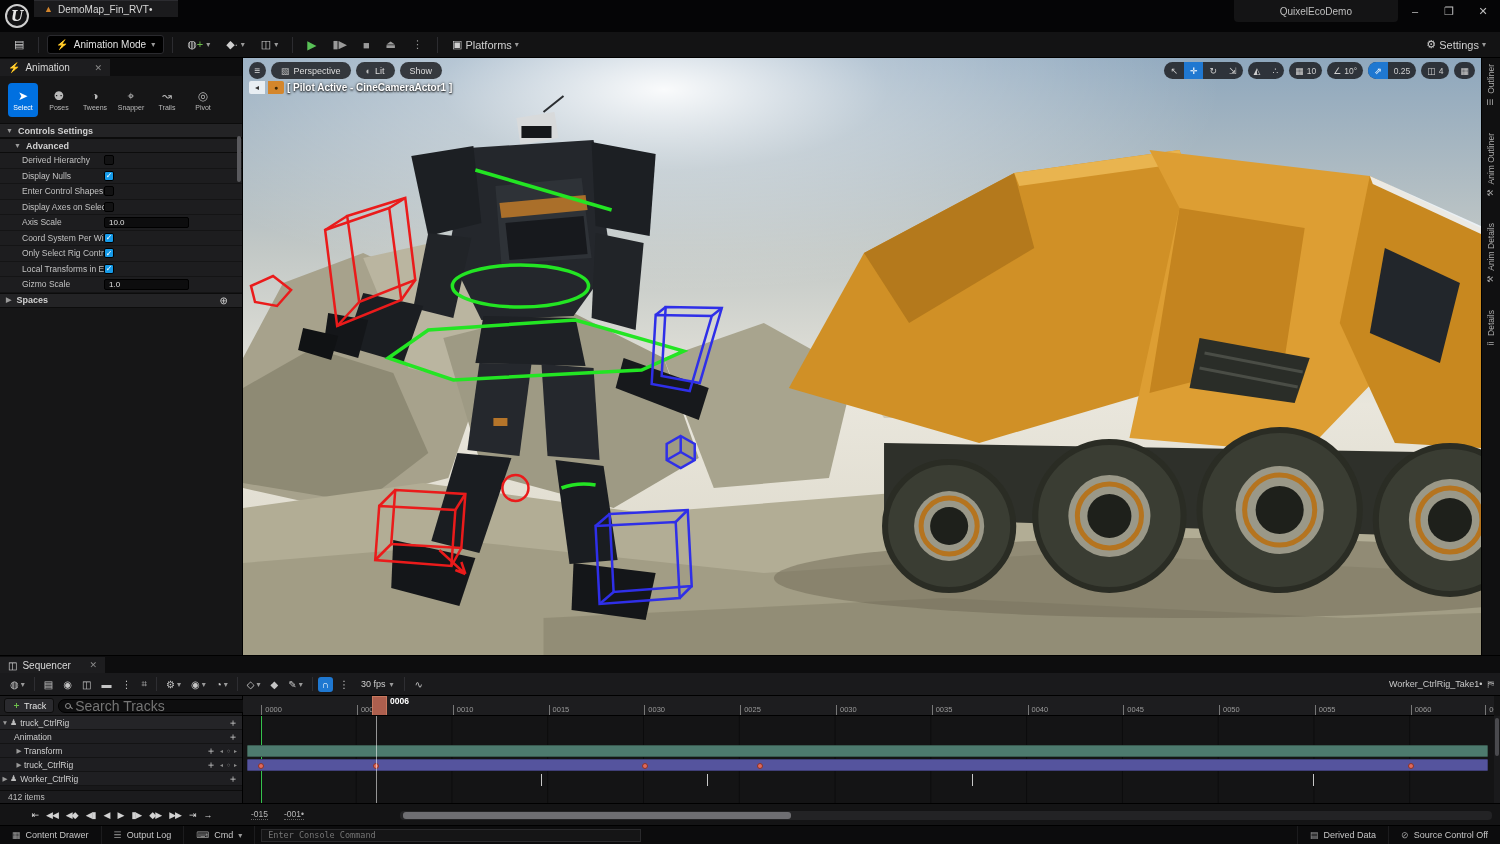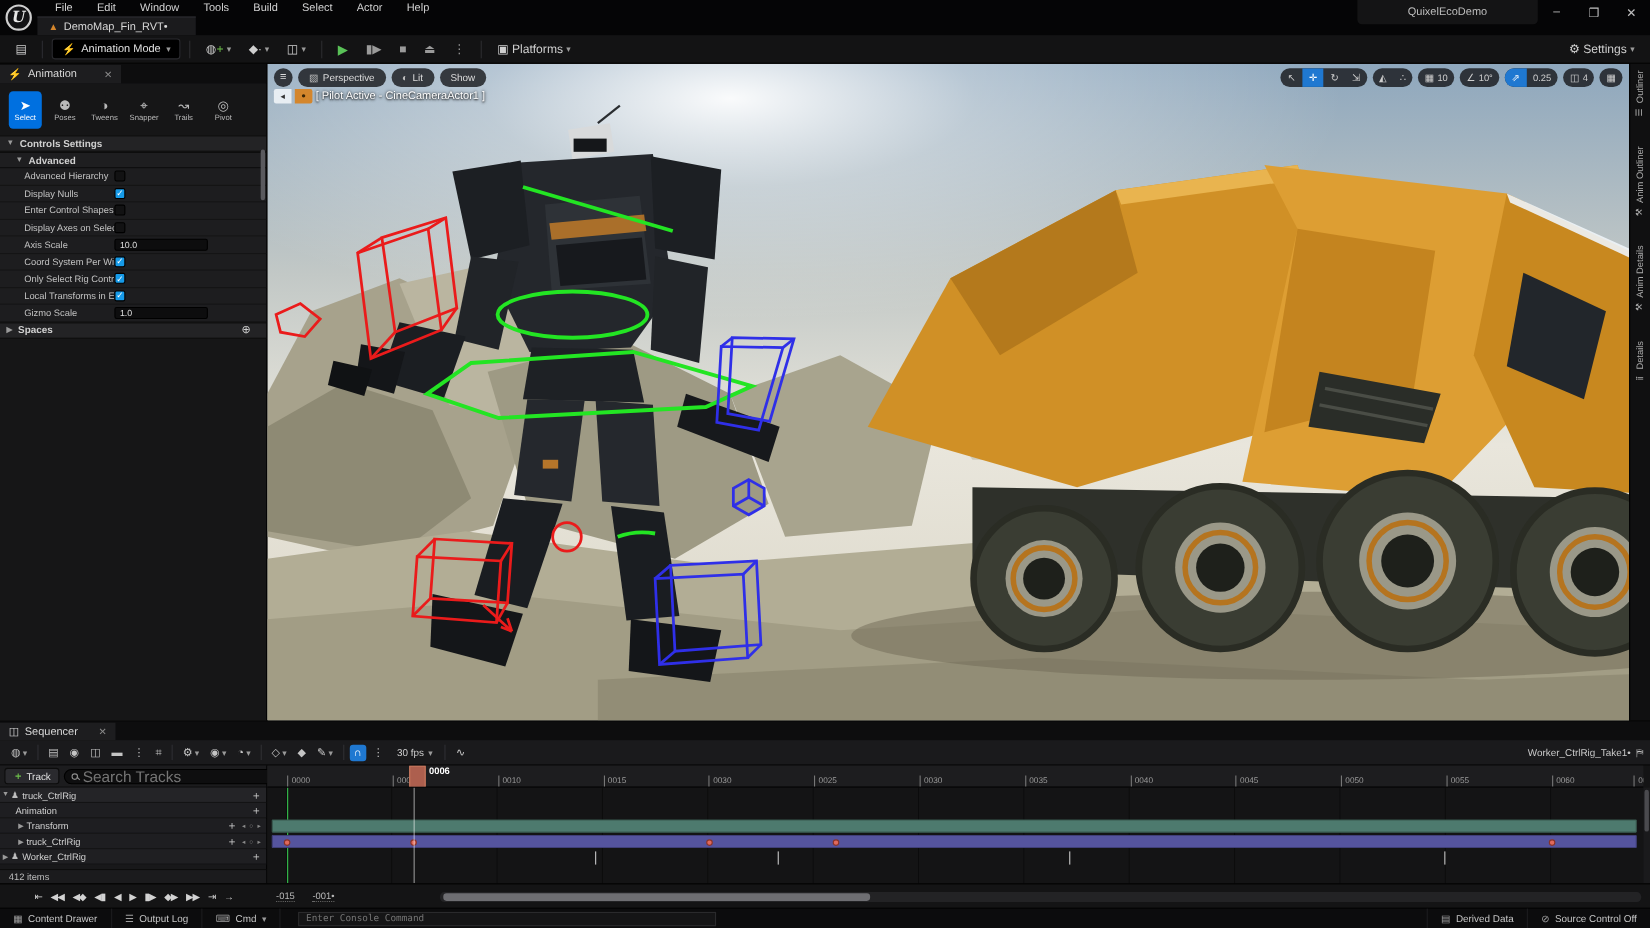--- a/index.html
+++ b/index.html
@@ -84,21 +84,21 @@
   .vp-pill { background:rgba(18,18,20,0.78); border-radius:10px; height:17px; display:flex;
              align-items:center; gap:4px; padding:0 10px; font-size:9px; color:#dcdcdc; }
   .vp-pill .picon { font-size:9px; color:#bdbdbd; }
   .vp-burger { width:17px; height:17px; border-radius:50%; background:rgba(18,18,20,0.78);
                display:flex; align-items:center; justify-content:center; color:#ddd; font-size:10px; }
   .pilot-row { position:absolute; top:23px; left:6px; display:flex; align-items:center; gap:3px; }
   .pilot-back { width:16px; height:13px; background:#e8eef3; border-radius:2px 0 0 2px;
                 display:flex; align-items:center; justify-content:center; font-size:8px; color:#333; }
   .pilot-cam { width:16px; height:13px; background:#d4862c; border-radius:0 2px 2px 0;
                display:flex; align-items:center; justify-content:center; font-size:7px; color:#3a2506; }
-  .pilot-label { font-size:10px; font-weight:normal; color:#fff;
+  .pilot-label { font-size:10px; font-weight:bold; color:#fff;
                  text-shadow:0 1px 2px rgba(0,0,0,0.9), 0 0 3px rgba(0,0,0,0.7); }
   .vp-topright { position:absolute; top:4px; right:6px; display:flex; gap:5px; align-items:center; }
   .vp-group { background:rgba(18,18,20,0.78); border-radius:9px; height:17px; display:flex;
               align-items:center; overflow:hidden; }
   .vp-btn { height:17px; display:flex; align-items:center; justify-content:center; gap:3px;
             padding:0 6px; font-size:9px; color:#cfcfcf; }
   .vp-btn.on { background:#1f78d1; color:#fff; }
   .vp-btn .num { font-size:8.5px;text-align:center; }
 
   
@@ -190,45 +190,35 @@
                    border-radius:3px; }
   .end-vals { margin-left:auto; display:flex; padding-right:14px; }
 
   
   .statusbar { flex:0 0 19px; height:19px; background:#0c0c0d; display:flex; align-items:center;
                border-top:1px solid #000; font-size:9px; }
   .sb-btn { display:flex; align-items:center; gap:5px; height:19px; padding:0 12px; color:#c6c6c6;
             border-right:1px solid #1c1c1e; }
   .sb-ic { font-size:9px; color:#9f9f9f; }
   .console-input { width:380px; height:13px; background:#151516; border:1px solid #2a2a2c;
-                   color:#9a9a9a; font-size:8.5px; padding:0 6px; margin-left:16px;
+                   color:#9a9a9a; font-size:8.5px; padding:0 6px; margin-left:6px;
                    font-family:"DejaVu Sans Mono", monospace; }
   .sb-right { margin-left:auto; display:flex; }
   .sb-btn.rightside { border-left:1px solid #1c1c1e; border-right:none; }
 </style>
 </head>
 <body>
 
 <div class="app">
 
   <div class="titlebar">
     <div class="logo-wrap">
       <div class="ue-logo">U</div>
     </div>
     <div class="menu-tab-col">
-      <div class="menubar">
-        <span class="menu-item">File</span>
-        <span class="menu-item">Edit</span>
-        <span class="menu-item">Window</span>
-        <span class="menu-item">Tools</span>
-        <span class="menu-item">Build</span>
-        <span class="menu-item">Select</span>
-        <span class="menu-item">Actor</span>
-        <span class="menu-item">Help</span>
-      </div>
       <div class="tabrow">
         <div class="map-tab">
           <span class="map-tab-icon">▲</span>
           <span>DemoMap_Fin_RVT•</span>
         </div>
       </div>
     </div>
     <div class="title-right">
       <div class="app-title">QuixelEcoDemo</div>
       <div class="win-btns">
@@ -332,21 +322,21 @@
       <div class="section-hdr">
         <span class="arrow">▼</span>
         <span>Controls Settings</span>
       </div>
       <div class="section-hdr sub">
         <span class="arrow">▼</span>
         <span>Advanced</span>
       </div>
 
       <div class="set-row">
-        <span class="set-label">Advanced Hierarchy</span>
+        <span class="set-label">Derived Hierarchy</span>
         <span class="set-ctrl">
             <span class="cbx"></span>
           </span>
       </div>
       <div class="set-row">
         <span class="set-label">Display Nulls</span>
         <span class="set-ctrl">
             <span class="cbx checked">✓</span>
           </span>
       </div>

